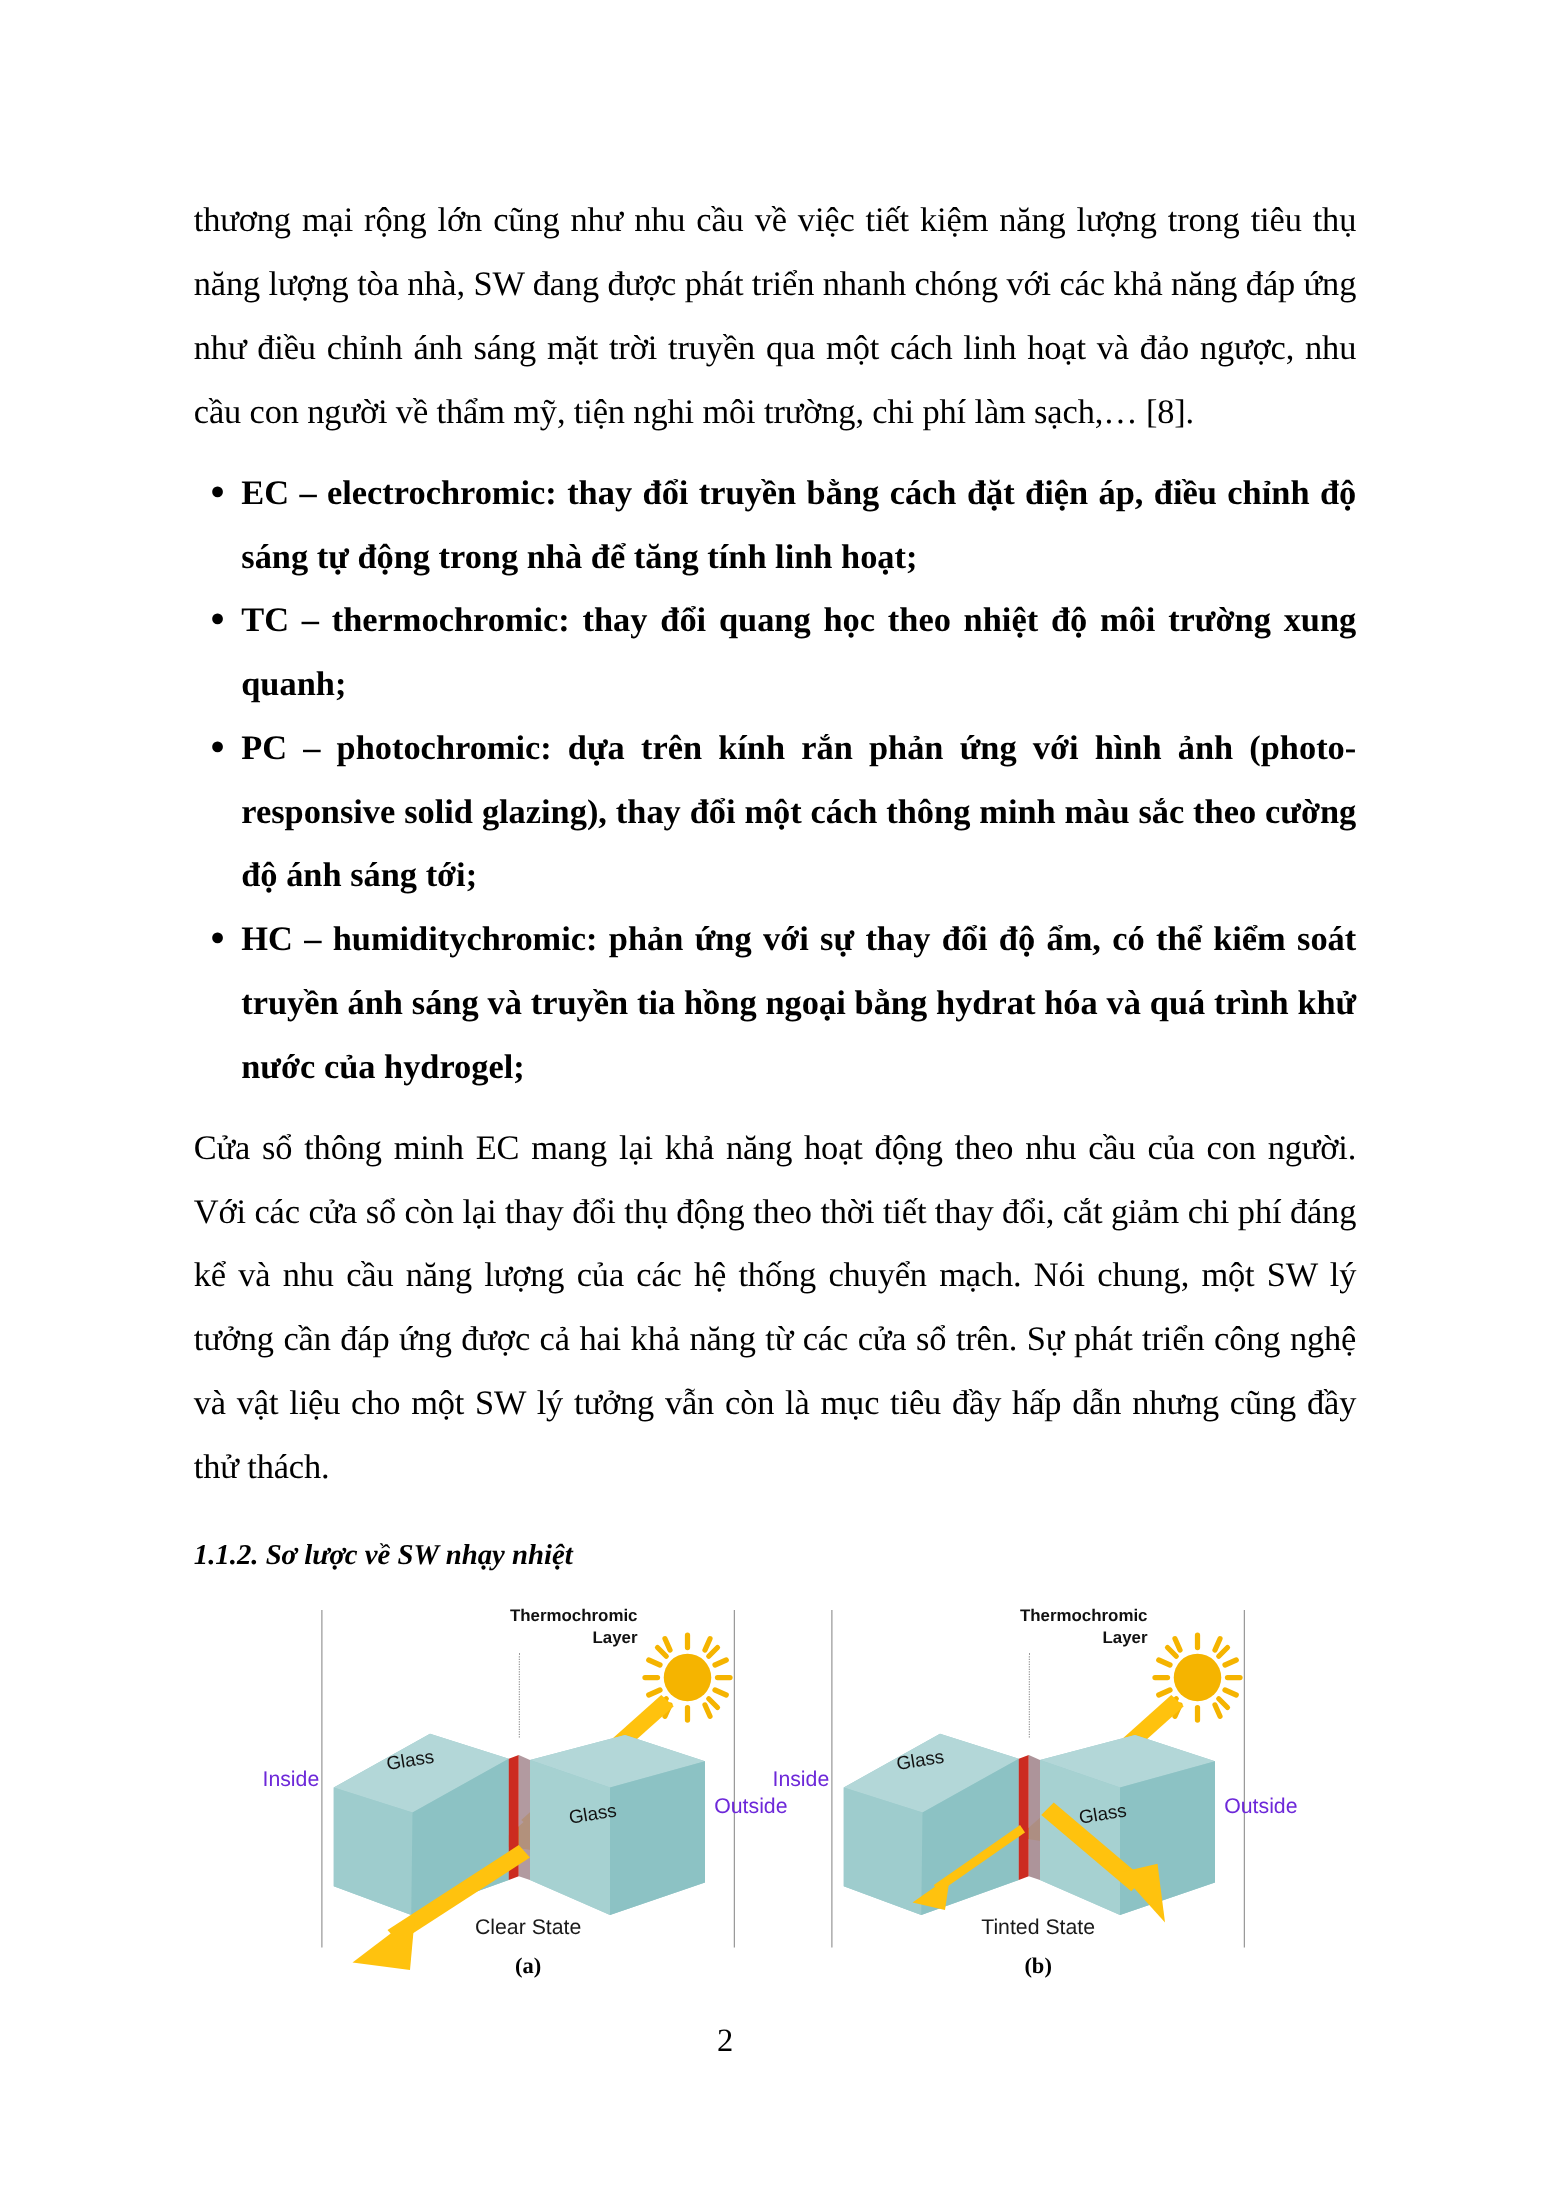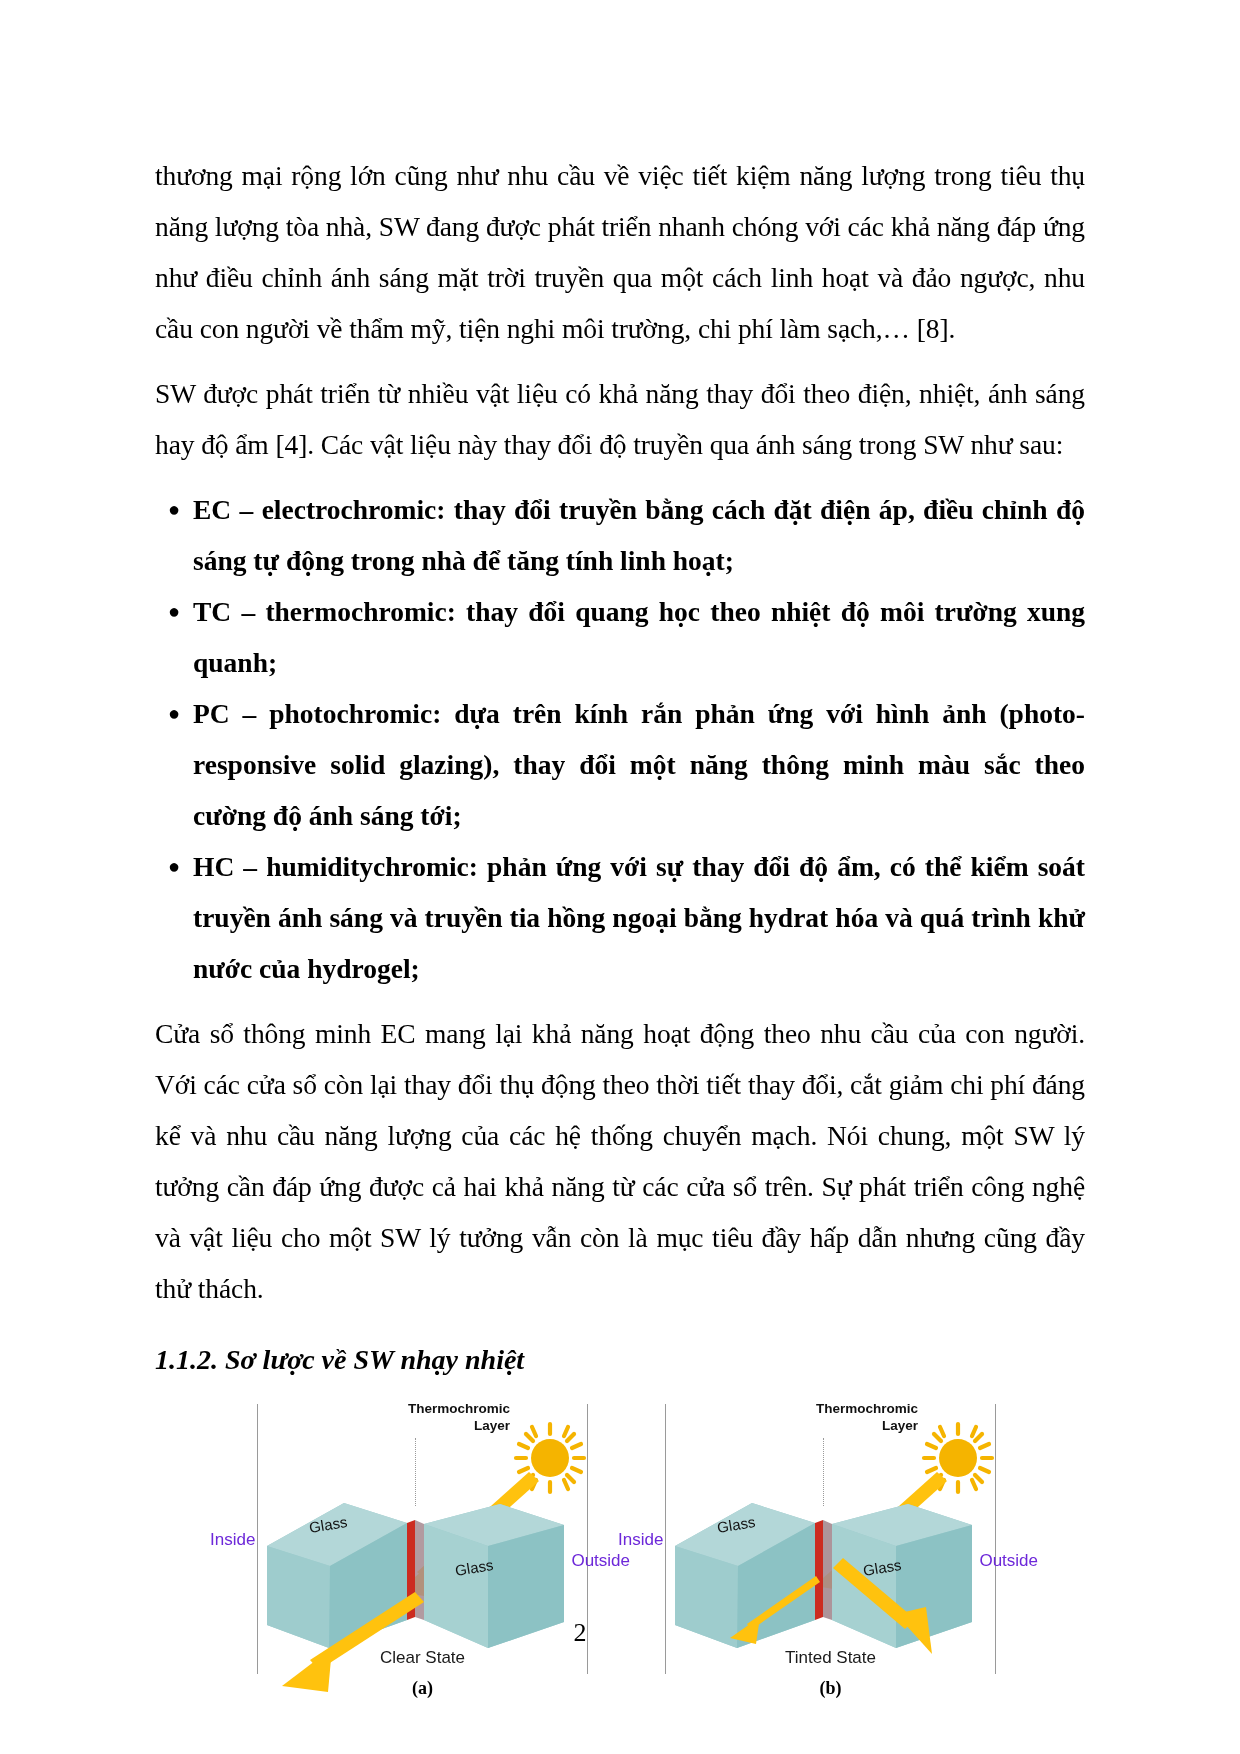--- a/index.html
+++ b/index.html
@@ -52,21 +52,21 @@
   }
   .bullet-text {
     flex: 1 1 auto;
     text-align: justify;
     text-justify: inter-word;
     font-weight: bold;
   }
   .just-left { text-align: justify; text-align-last: left; }
 
   .heading {
-    font-size: 28px;
+    font-size: 23px;
     font-weight: bold;
     font-style: italic;
     margin: 26px 0 6px 0;
     line-height: 40px;
   }
 
   
   .figure-wrap {
     margin-top: 16px;
     width: 930px;
@@ -179,35 +179,34 @@
 </style>
 </head>
 <body>
 
 <div class="page">
 
   <div class="content">
 
     <p class="para just-left">thương mại rộng lớn cũng như nhu cầu về việc tiết kiệm năng lượng trong tiêu thụ năng lượng tòa nhà, SW đang được phát triển nhanh chóng với các khả năng đáp ứng như điều chỉnh ánh sáng mặt trời truyền qua một cách linh hoạt và đảo ngược, nhu cầu con người về thẩm mỹ, tiện nghi môi trường, chi phí làm sạch,… [8].</p>
 
-    <p class="para just-left">SW được phát triển từ nhiều vật liệu có khả năng thay đổi theo điện, nhiệt, ánh sáng hay độ ẩm [4]. Các vật liệu này thay đổi độ truyền qua ánh sáng trong SW như sau:</p>
 
     <div class="bullet-line">
       <span class="bullet-dot">●</span>
       <span class="bullet-text just-left">EC – electrochromic: thay đổi truyền bằng cách đặt điện áp, điều chỉnh độ sáng tự động trong nhà để tăng tính linh hoạt;</span>
     </div>
 
     <div class="bullet-line">
       <span class="bullet-dot">●</span>
       <span class="bullet-text just-left">TC – thermochromic: thay đổi quang học theo nhiệt độ môi trường xung quanh;</span>
     </div>
 
     <div class="bullet-line">
       <span class="bullet-dot">●</span>
-      <span class="bullet-text just-left">PC – photochromic: dựa trên kính rắn phản ứng với hình ảnh (photo-responsive solid glazing), thay đổi một năng thông minh màu sắc theo cường độ ánh sáng tới;</span>
+      <span class="bullet-text just-left">PC – photochromic: dựa trên kính rắn phản ứng với hình ảnh (photo-responsive solid glazing), thay đổi một cách thông minh màu sắc theo cường độ ánh sáng tới;</span>
     </div>
 
     <div class="bullet-line">
       <span class="bullet-dot">●</span>
       <span class="bullet-text just-left">HC – humiditychromic: phản ứng với sự thay đổi độ ẩm, có thể kiểm soát truyền ánh sáng và truyền tia hồng ngoại bằng hydrat hóa và quá trình khử nước của hydrogel;</span>
     </div>
 
     <p class="para just-left" style="margin-top:14px;">Cửa sổ thông minh EC mang lại khả năng hoạt động theo nhu cầu của con người. Với các cửa sổ còn lại thay đổi thụ động theo thời tiết thay đổi, cắt giảm chi phí đáng kể và nhu cầu năng lượng của các hệ thống chuyển mạch. Nói chung, một SW lý tưởng cần đáp ứng được cả hai khả năng từ các cửa sổ trên. Sự phát triển công nghệ và vật liệu cho một SW lý tưởng vẫn còn là mục tiêu đầy hấp dẫn nhưng cũng đầy thử thách.</p>
 
     <h3 class="heading">1.1.2. Sơ lược về SW nhạy nhiệt</h3>

